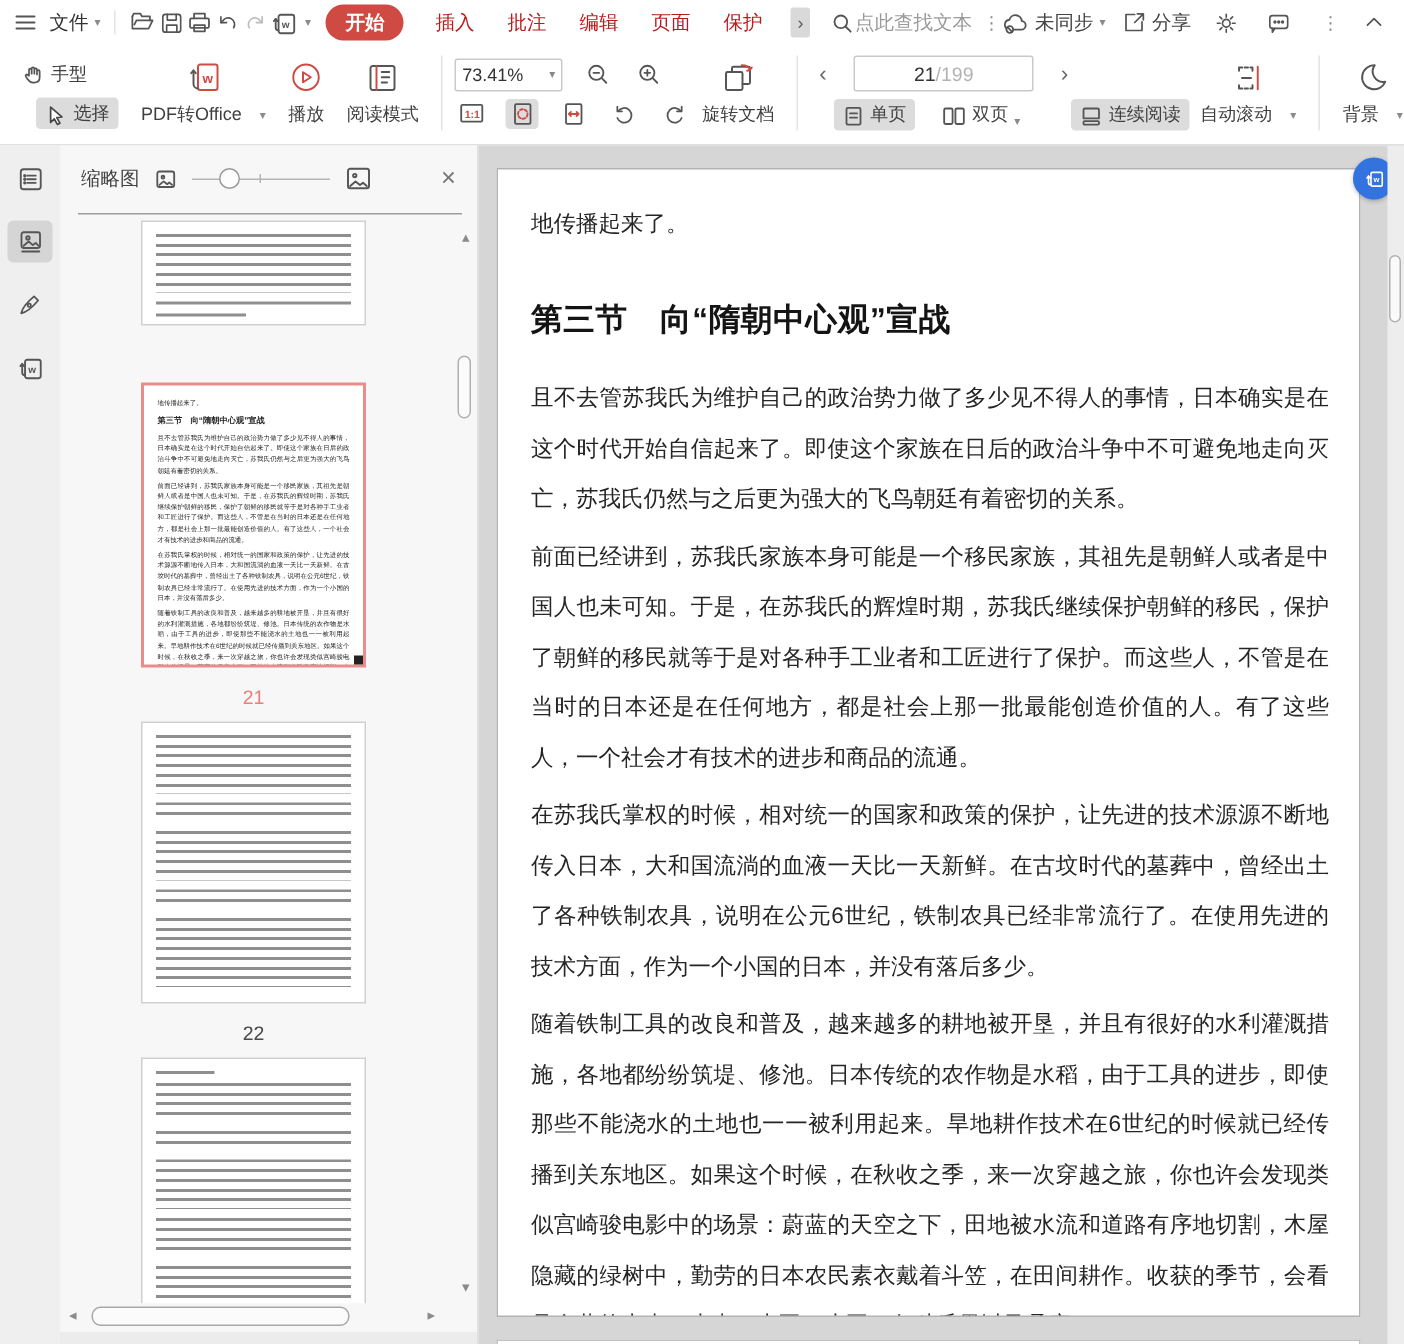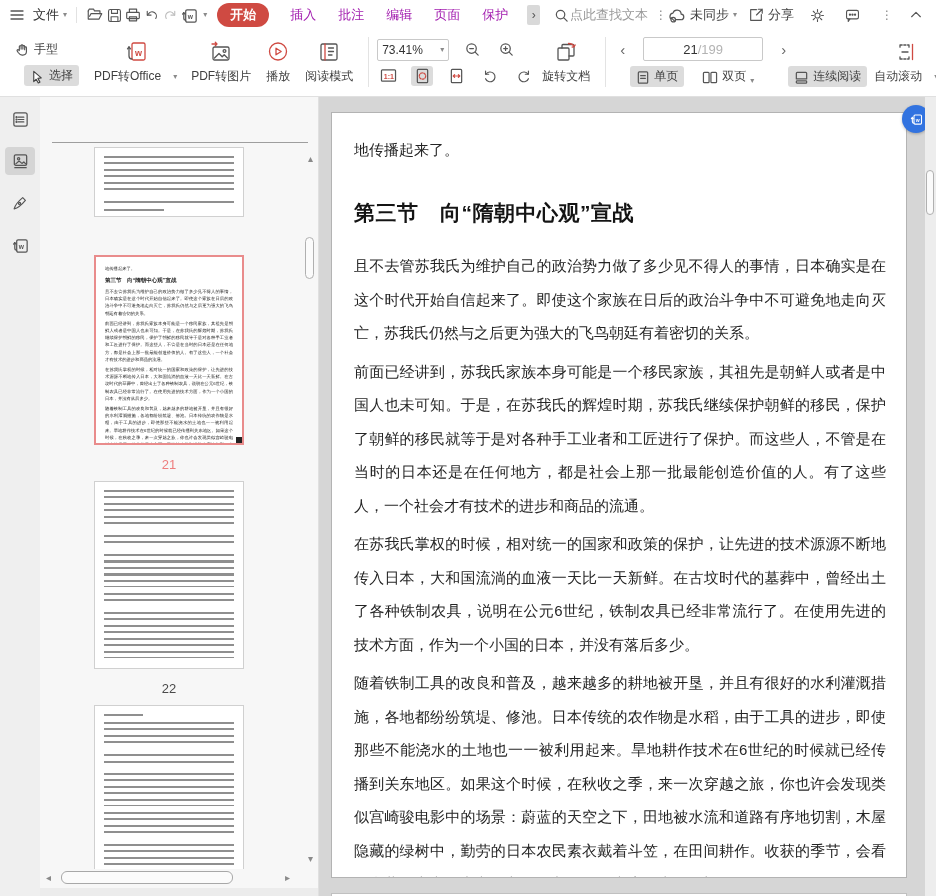--- a/index.html
+++ b/index.html
@@ -12,21 +12,21 @@
   .dis{stroke:#bdbdbd;}
 
   
   .menubar{height:30px;display:flex;align-items:center;padding:0 8px;background:#fff;
            font-size:13px;color:#333;white-space:nowrap;}
   .mb-item{display:flex;align-items:center;gap:4px;}
   .caret{font-size:8px;color:#8a8a8a;line-height:1;}
   .vsep{width:1px;height:16px;background:#e2e2e2;margin:0 9px;}
   .iconbtn{width:24px;height:22px;display:flex;align-items:center;justify-content:center;border-radius:3px;}
   .pill{background:#cf4a42;color:#fff;border-radius:12px;padding:3px 13px;font-size:13px;margin:0 10px;font-weight:bold;}
-  .tab{margin:0 11px;color:#a21caf;}
+  .tab{margin:0 11px;color:#b91c1c;}
   .scrollbtn{width:16px;height:20px;background:#d9d9d9;border-radius:2px;display:flex;align-items:center;
              justify-content:center;color:#555;font-size:12px;margin-left:8px;}
   .searchbox{display:flex;align-items:center;gap:1px;margin-left:14px;color:#9a9a9a;}
   .dots{color:#8a8a8a;font-size:12px;margin-left:6px;}
   .mb-right{margin-left:auto;display:flex;align-items:center;gap:11px;color:#444;}
 
   
   .toolbar{height:64px;border-bottom:1px solid #e0e0e0;display:flex;align-items:center;
            padding:0 6px 2px 6px;background:#fff;white-space:nowrap;overflow:hidden;}
   .lbl{font-size:12px;color:#3f3f3f;}
@@ -240,29 +240,20 @@
         <text x="12" y="16.5" font-size="9" fill="#cf4a42" font-weight="bold" font-family="Liberation Sans,sans-serif">w</text>
         <path class="ic" d="M6 8v9a3 3 0 0 0 3 3"></path>
           <path class="ic" d="M6 8L4.5 9.8M6 8l1.5 1.8"></path>
       </svg>
       <span class="rowline">
           <span class="lbl">PDF转Office</span>
           <span class="caret">▾</span>
         </span>
     </div>
 
-    <div class="bigtool">
-      <svg width="26" height="26" viewBox="0 0 26 26">
-        <path class="ic red" d="M4 5h5M9 5L7.3 3.3M9 5L7.3 6.7"></path>
-        <rect class="ic" x="5" y="8" width="16" height="13" rx="1.5"></rect>
-        <circle class="ic" cx="16.5" cy="12" r="1.4"></circle>
-        <path class="ic" d="M6.5 19l4.5-4.5 3.2 3.2 2-2 3.3 3.3"></path>
-      </svg>
-      <span class="lbl">PDF转图片</span>
-    </div>
 
     <div class="bigtool">
       <svg width="26" height="26" viewBox="0 0 26 26">
         <circle class="ic red" cx="13" cy="12.5" r="8.5" stroke-width="1.4"></circle>
         <path class="ic red" d="M11 9.2l5.2 3.3-5.2 3.3z" stroke-width="1.4"></path>
       </svg>
       <span class="lbl">播放</span>
     </div>
 
     <div class="bigtool">
@@ -450,20 +441,39 @@
         <svg width="19" height="19" viewBox="0 0 20 20">
           <rect class="ic" x="6" y="4" width="11" height="13" rx="1.5"></rect>
           <path class="ic" d="M4 7v6a2 2 0 0 0 2 2"></path>
             <path class="ic" d="M4 7l-1.3 1.5M4 7l1.3 1.5"></path>
           <text x="8.2" y="13.5" font-size="7" fill="#555" font-family="Liberation Sans,sans-serif" font-weight="bold">w</text>
         </svg>
       </span>
     </div>
 
     <div class="sidebar">
+      <div class="sb-head">
+        <span>缩略图</span>
+        <svg class="ic" width="15" height="15" viewBox="0 0 16 16">
+            <rect x="2" y="2.5" width="12" height="11" rx="1.5"></rect>
+            <circle cx="6" cy="6.5" r="1"></circle>
+            <path d="M3.5 12l3-2.5 2.5 2 1.5-1.2 2 1.7"></path>
+          </svg>
+        <span class="slider">
+          <span class="track"></span>
+          <span class="tick"></span>
+          <span class="handle"></span>
+        </span>
+        <svg class="ic" width="18" height="18" viewBox="0 0 18 18">
+            <rect x="2" y="2.5" width="14" height="13" rx="1.5"></rect>
+            <circle cx="6.5" cy="7" r="1.1"></circle>
+            <path d="M3.5 14l3.5-3 3 2.4 2-1.6 2.5 2.2"></path>
+          </svg>
+        <span class="sb-close">×</span>
+      </div>
       <div class="sb-divider"></div>
 
       <div class="thumbs">
 
         <div class="thumb" style="top:4px;height:70px;">
           <div class="fakep" style="height:39px;"></div>
           <div class="fakeline" style="width:100%;"></div>
           <div class="fakeline" style="width:46%;"></div>
         </div>
         <div class="tlabel" style="top:99px;margin-top:24px;">20</div>

